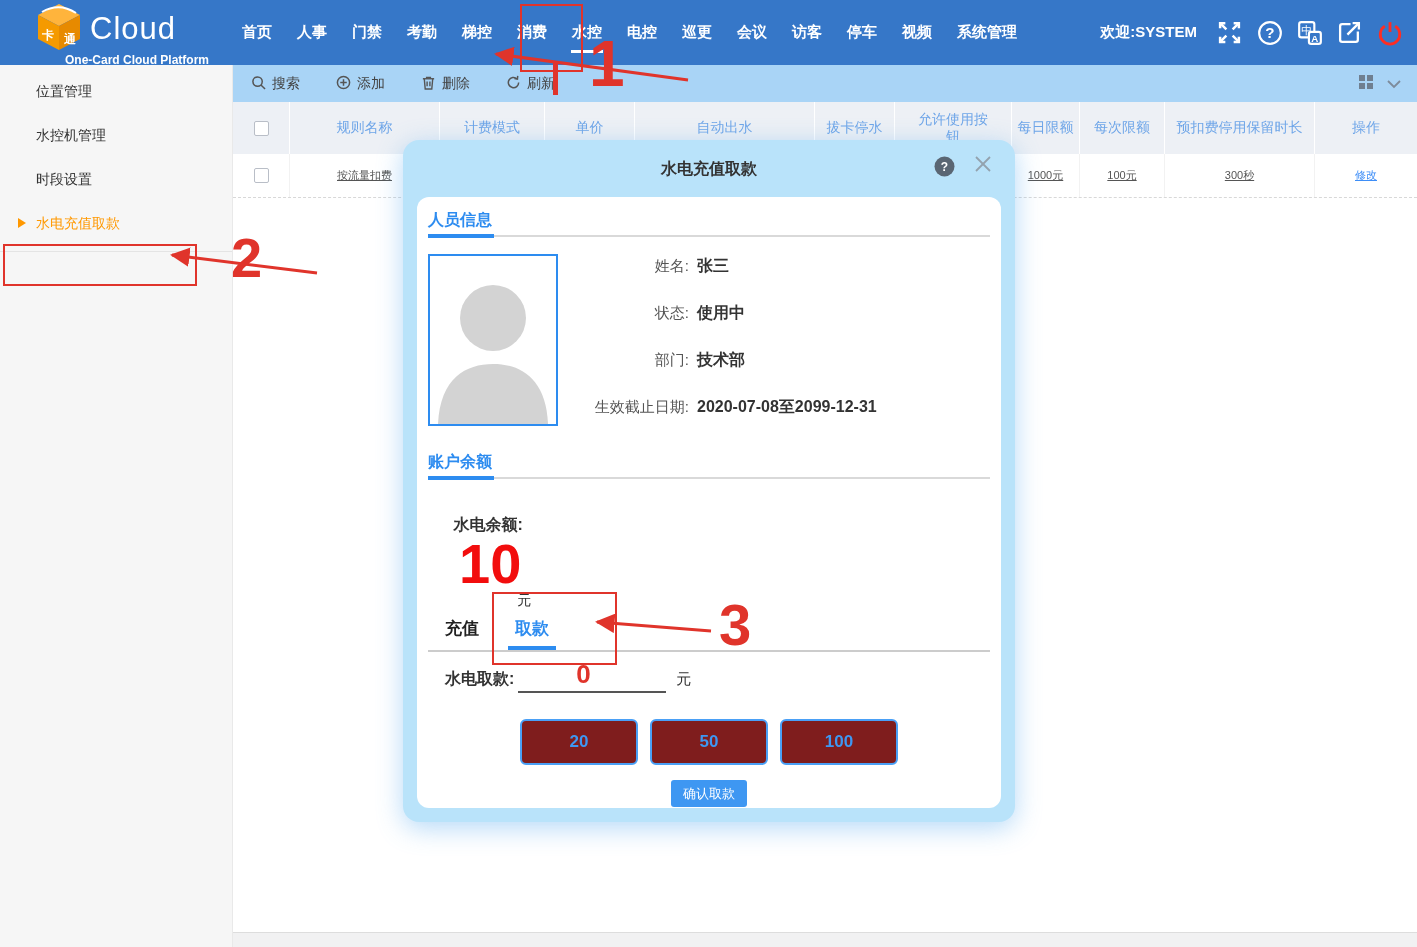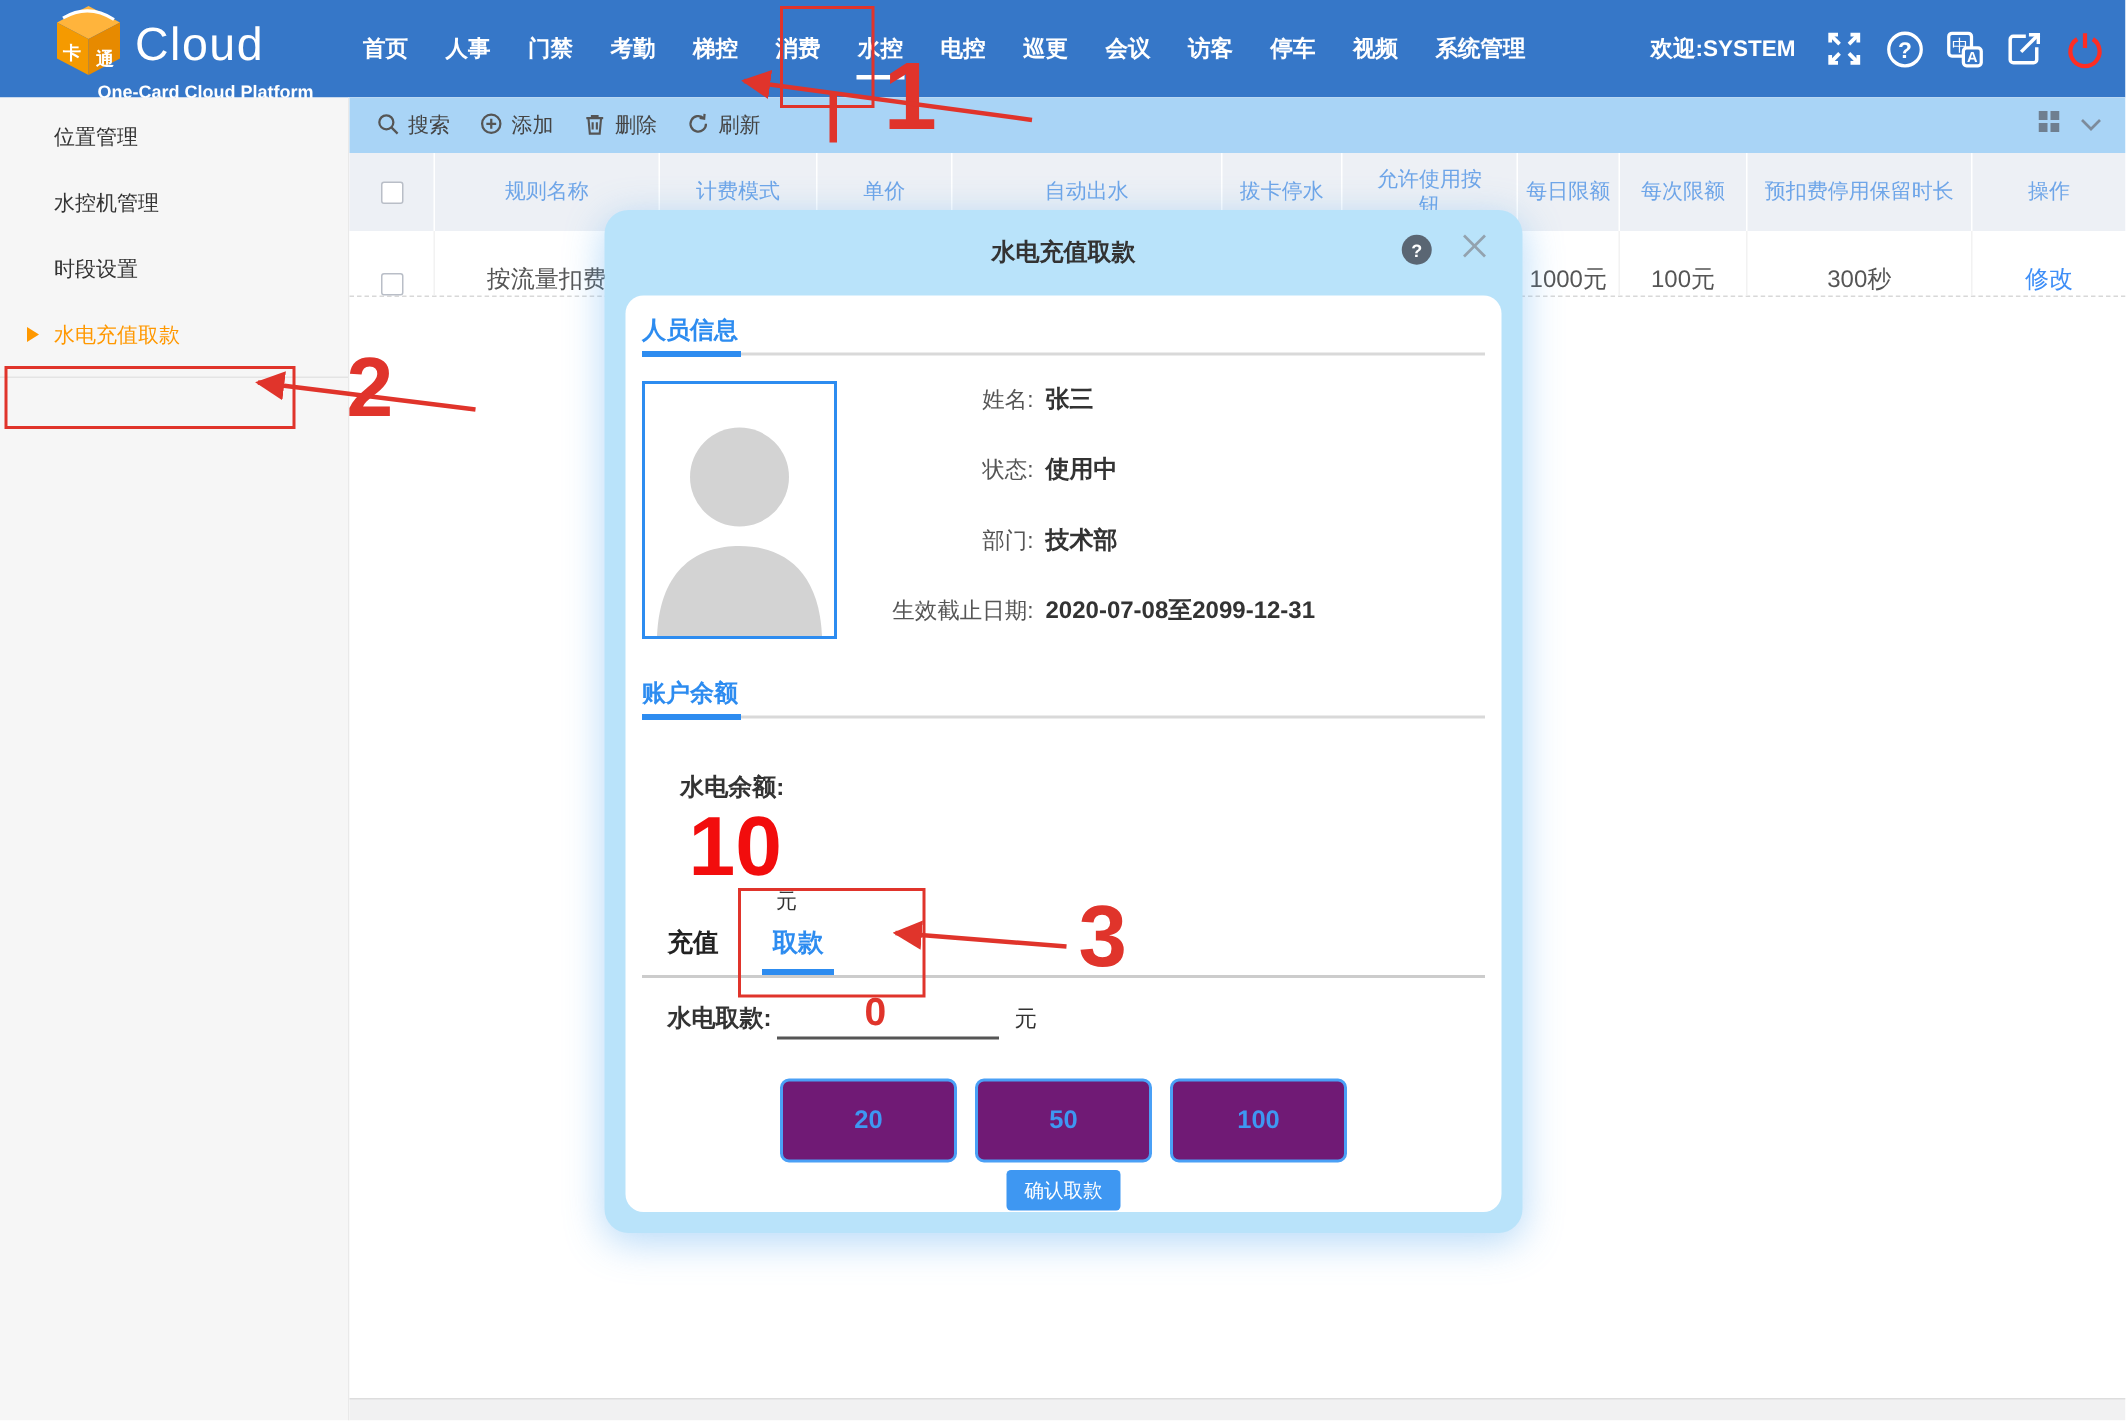--- a/index.html
+++ b/index.html
@@ -29,29 +29,29 @@
   .side-item{position:relative;height:44px;line-height:44px;padding-left:36px;font-size:14px;color:#333;cursor:pointer;}
   .side-item.active{color:var(--active-orange);}
   .tri{position:absolute;left:18px;top:17px;width:0;height:0;border-left:8px solid var(--active-orange);border-top:5px solid transparent;border-bottom:5px solid transparent;}
   .side-item.report{padding-left:10px;display:flex;align-items:center;}
   .side-item.report .lbl{margin-left:7px;}
   .chev{position:absolute;right:12px;top:15px;}
   .side-divider{margin-top:6px;border-bottom:1px solid #e4e4e4;}
 
   
   .content-bg{position:absolute;left:233px;top:65px;width:1184px;height:882px;background:#fff;}
-  .toolbar{position:absolute;left:233px;top:65px;width:1184px;height:37px;background:var(--toolbar-blue);display:flex;align-items:center;padding-left:18px;gap:20px;}
+  .toolbar{position:absolute;left:233px;top:65px;width:1184px;height:37px;background:var(--toolbar-blue);display:flex;align-items:center;padding-left:18px;gap:36px;}
   .tbtn{display:flex;align-items:center;gap:6px;font-size:14px;color:#444;cursor:pointer;}
   .tb-right{position:absolute;right:16px;top:65px;height:37px;display:flex;align-items:center;gap:14px;}
   .thead{position:absolute;left:233px;top:102px;width:1184px;height:52px;background:#edf0f5;display:flex;}
   .th{display:flex;align-items:center;justify-content:center;color:#6ea5e8;font-size:14px;border-right:1px solid #fff;text-align:center;}
   .th:last-child{border-right:none;}
   .th .wrapn{display:inline-block;max-width:78px;line-height:1.25;}
   .trow{position:absolute;left:233px;top:154px;width:1184px;height:44px;background:#fff;display:flex;border-bottom:1px dashed #d8d8d8;}
-  .td{display:flex;align-items:flex-end;justify-content:center;color:#555;font-size:16px;border-right:1px solid #f2f2f2;}
+  .td{display:flex;align-items:center;justify-content:center;color:#555;font-size:11px;border-right:1px solid #f2f2f2;text-decoration:underline;}
   .td:last-child{border-right:none;}
   .td.link{color:var(--link-blue);cursor:pointer;}
   .cbx{width:15px;height:15px;background:#fff;border:1px solid #b9bec7;border-radius:2px;display:inline-block;cursor:pointer;}
   .tfoot{position:absolute;left:233px;top:932px;width:1184px;height:15px;background:#f1f1f2;border-top:1px solid #ddd;}
 
   
   .c0{width:57px;}.c1{width:150px;}.c2{width:105px;}.c3{width:90px;}.c4{width:180px;}
   .c5{width:80px;}.c6{width:117px;}.c7{width:68px;}.c8{width:85px;}.c9{width:150px;}.c10{width:102px;}
 
   
@@ -76,21 +76,21 @@
   .tab{font-size:17px;font-weight:bold;color:#222;cursor:pointer;}
   .tab.active{color:var(--accent-blue);}
   .tab-underline{position:absolute;left:91px;top:449px;width:48px;height:4px;background:var(--accent-blue);z-index:2;}
   .tabs-line{position:absolute;left:11px;top:453px;width:562px;height:2px;background:#ccc;}
   .wd-row{position:absolute;left:28px;top:468px;height:28px;display:flex;align-items:center;}
   .wd-label{font-size:16px;font-weight:bold;color:#333;}
   .wd-input{position:relative;width:148px;height:26px;border-bottom:2px solid #555;margin-left:4px;align-self:flex-end;cursor:text;}
   .wd-value{position:absolute;left:58px;bottom:1px;font-size:26px;font-weight:bold;color:var(--annotation-red);}
   .wd-unit{font-size:15px;color:#333;margin-left:10px;}
   .amounts{position:absolute;left:0;top:522px;width:584px;display:flex;justify-content:center;gap:12px;}
-  .amt{width:118px;height:56px;border:2px solid #4aa0f6;border-radius:6px;background:#701a75;color:#3e97f2;font-size:17px;font-weight:bold;display:flex;align-items:center;justify-content:center;cursor:pointer;}
+  .amt{width:118px;height:46px;border:2px solid #4aa0f6;border-radius:6px;background:#7f1d1d;color:#3e97f2;font-size:17px;font-weight:bold;display:flex;align-items:center;justify-content:center;cursor:pointer;}
   .confirm{position:absolute;left:50%;transform:translateX(-50%);top:583px;width:76px;height:27px;line-height:27px;text-align:center;background:#3e97f2;color:#fff;font-size:13px;border-radius:3px;cursor:pointer;}
 
   
   .ann{z-index:60;pointer-events:none;}
   .ann-box{position:absolute;border:2px solid var(--annotation-red);}
   .ann-num{position:absolute;color:var(--annotation-red);font-weight:bold;line-height:1;}
   .ann-tick{position:absolute;left:553px;top:63px;width:5px;height:32px;background:var(--annotation-red);}
   .arrows{position:absolute;left:0;top:0;width:1417px;height:947px;}
 </style>
 </head>

